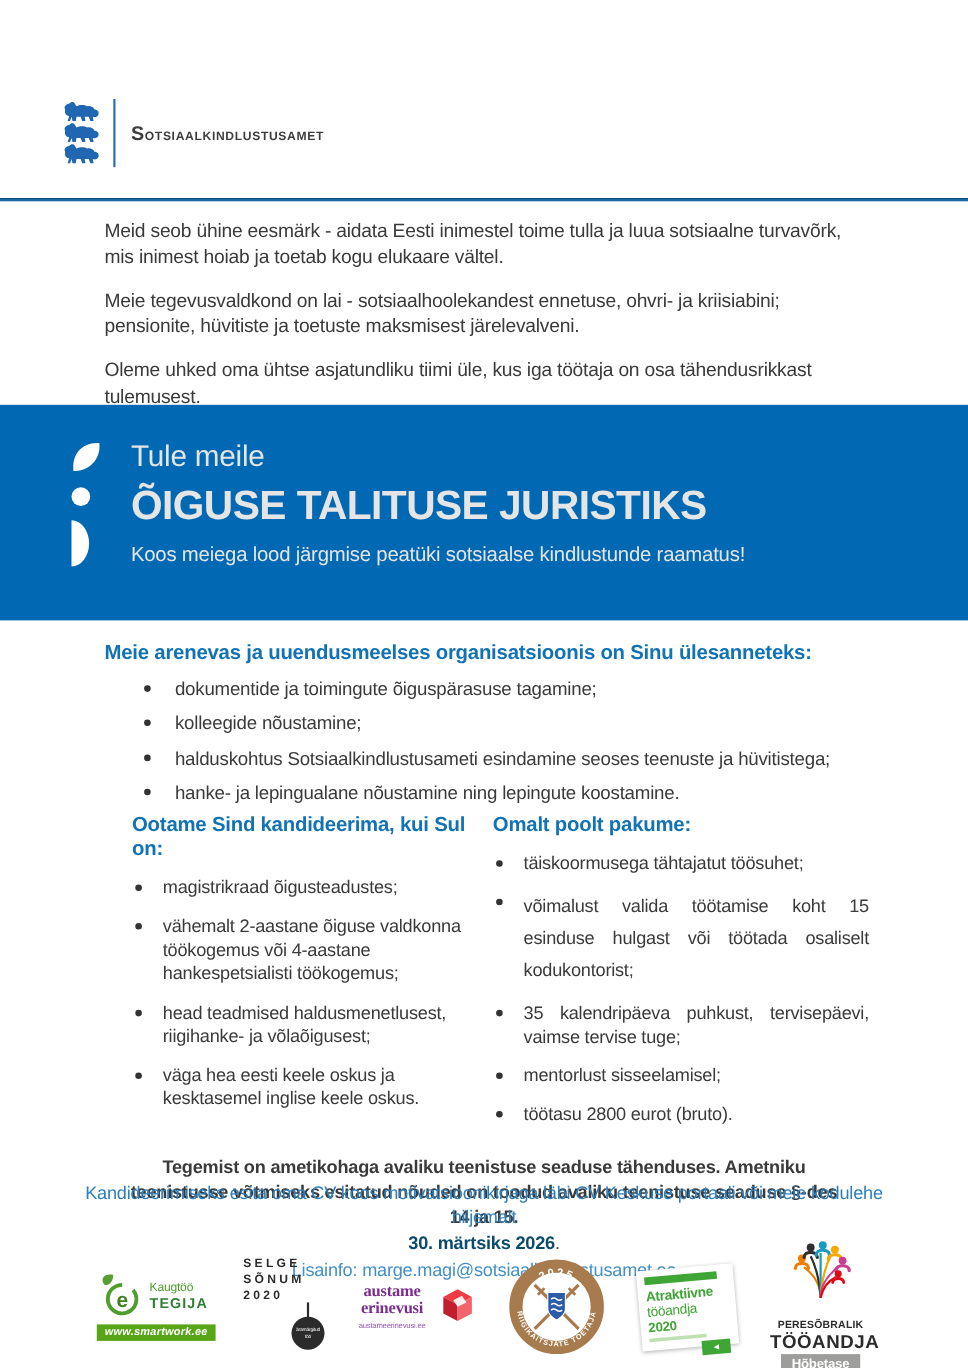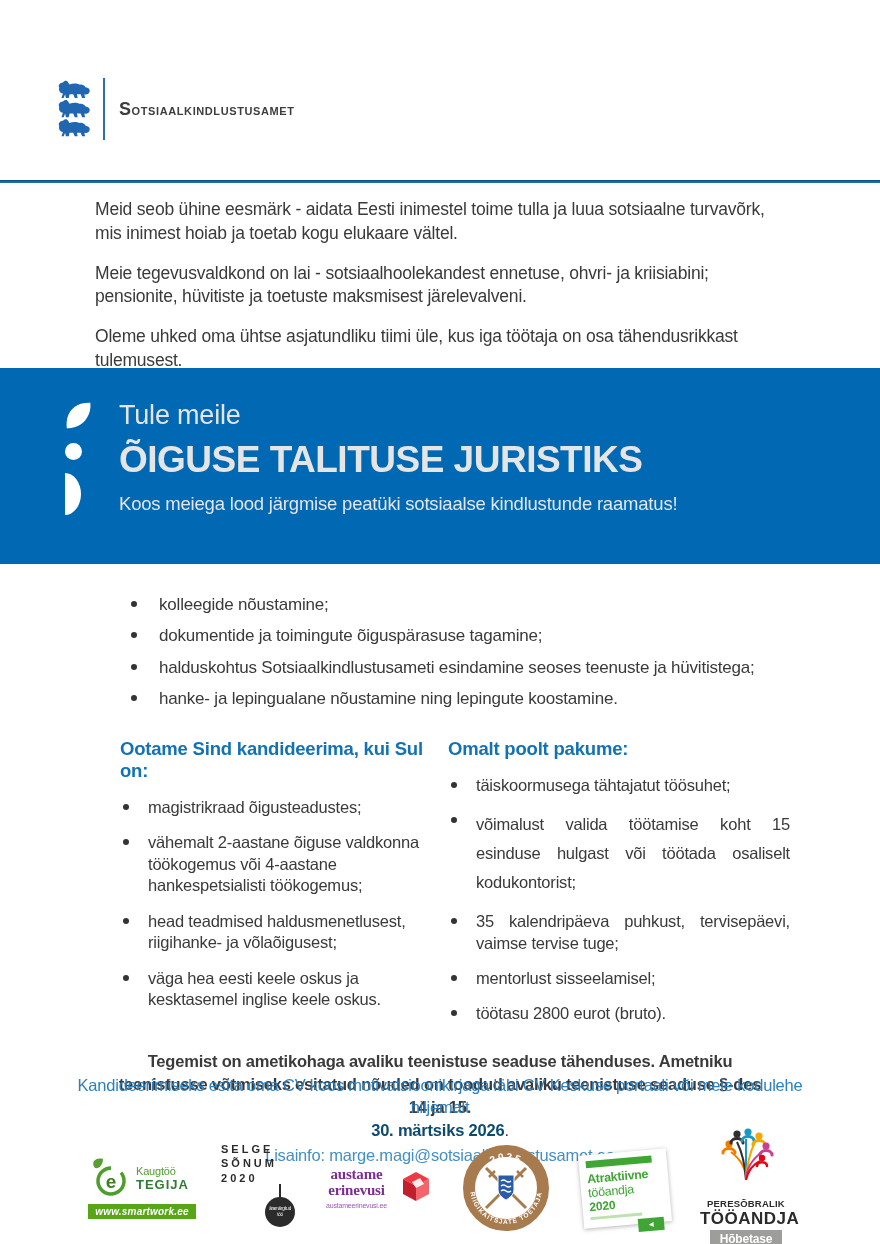--- a/index.html
+++ b/index.html
@@ -1,20 +1,20 @@
 <!DOCTYPE html>
 <html><head>
 <meta charset="utf-8">
 <style>
   * { margin:0; padding:0; box-sizing:border-box; }
   body { background:#ffffff; font-family:"Liberation Sans","DejaVu Sans",sans-serif; color:#3a3a3a; }
   .page { width:880px; height:1244px; background:#fff; overflow:hidden; position:relative; letter-spacing:-0.2px; }
 
   
-  .brand { position:absolute; top:76px; left:57px; display:flex; align-items:center; }
+  .brand { position:absolute; top:88px; left:57px; display:flex; align-items:center; }
   .brand-lions { width:34px; height:66px; }
   .brand-divider { width:2px; height:62px; background:#2a6fb2; margin:0 14px 0 12px; }
   .brand-name { font-size:16px; font-weight:600; color:#3d3d3d; font-variant:small-caps; letter-spacing:0.6px; }
   .brand-name::first-letter { font-size:18px; }
 
   .top-rule { position:absolute; top:180px; left:0; width:880px; height:3px; background:#1a6aa6; border-top:1px solid #0e4f80; }
 
   
   .intro { position:absolute; top:198px; left:95px; width:700px; }
   .intro p { font-size:17.5px; line-height:1.36; margin-bottom:16px; color:#3a3a3a; }
@@ -131,25 +131,26 @@
       <div class="shape-d"></div>
     </div>
     <div class="banner-text">
       <div class="banner-kicker">Tule meile</div>
       <div class="banner-title">ÕIGUSE TALITUSE JURISTIKS</div>
       <div class="banner-sub">Koos meiega lood järgmise peatüki sotsiaalse kindlustunde raamatus!</div>
     </div>
   </section>
 
   <section class="tasks">
+    <h2 class="blue-h">Meie arenevas ja uuendusmeelses organisatsioonis on Sinu ülesanneteks:</h2>
     <ul>
 
+        <li>dokumentide ja toimingute õiguspärasuse tagamine;</li>
+
         <li>kolleegide nõustamine;</li>
-
-        <li>dokumentide ja toimingute õiguspärasuse tagamine;</li>
 
         <li>halduskohtus Sotsiaalkindlustusameti esindamine seoses teenuste ja hüvitistega;</li>
 
         <li>hanke- ja lepingualane nõustamine ning lepingute koostamine.</li>
       </ul>
   </section>
 
   <section class="columns">
     <div class="col col-left">
       <h3 class="blue-h">Ootame Sind kandideerima, kui Sul on:</h3>

